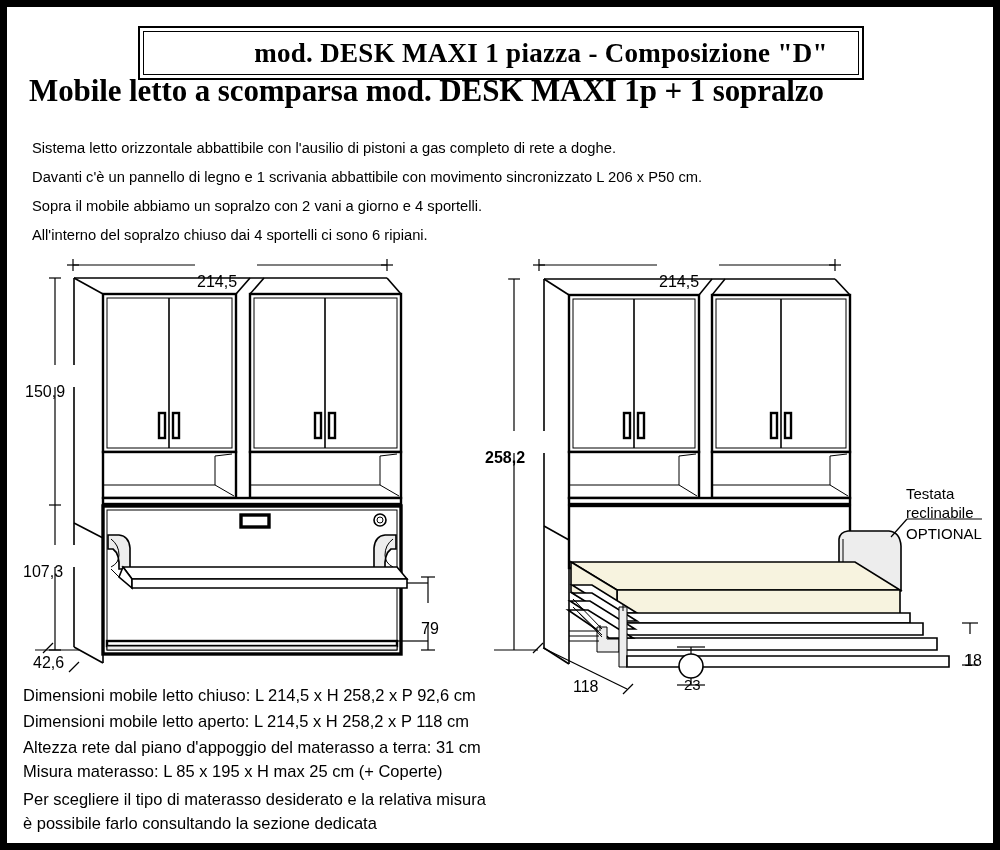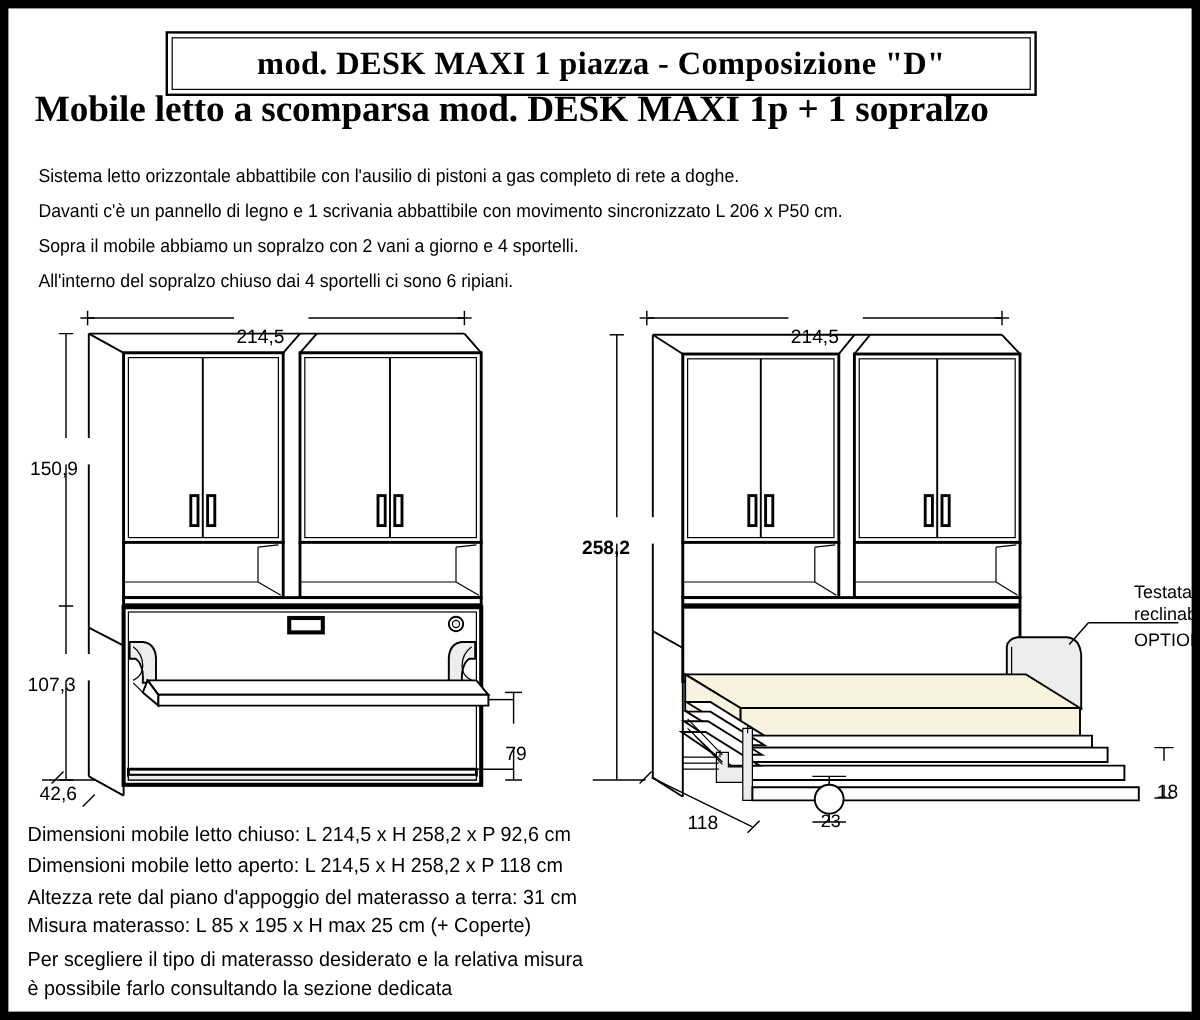--- a/index.html
+++ b/index.html
@@ -10,21 +10,21 @@
   #inner{position:relative;width:986px;height:836px;}
 
   
   .title-box{position:absolute;left:131px;top:19px;width:726px;height:54px;
              border:2px solid #000;box-sizing:border-box;background:#fff;}
   .title-box .inner-rule{position:absolute;left:3px;top:3px;right:3px;bottom:3px;
              border:1px solid #000;box-sizing:border-box;}
   .title-text{position:absolute;left:0;top:0;width:100%;height:100%;
               display:flex;align-items:center;justify-content:center;
               font-family:"Liberation Serif",serif;font-size:27px;font-weight:bold;
-              letter-spacing:.3px;white-space:nowrap;}
+              letter-spacing:.3px;white-space:nowrap;padding-left:40px;}
 
   
   .headline{position:absolute;left:22px;top:66px;width:940px;
             font-family:"Liberation Serif",serif;font-size:31px;font-weight:bold;
             white-space:nowrap;letter-spacing:-.1px;}
   .desc{position:absolute;left:25px;font-size:15.5px;white-space:nowrap;
         font-family:"Liberation Sans",sans-serif;
         transform:scaleX(.95);transform-origin:left center;}
   .d0{top:132px;} .d1{top:161px;} .d2{top:190px;} .d3{top:219px;}
 
@@ -32,21 +32,21 @@
   .spec{position:absolute;left:16px;font-size:17px;white-space:nowrap;
         transform:scaleX(.97);transform-origin:left center;}
   .s0{top:679px;} .s1{top:705px;} .s2{top:731px;}
   .s3{top:755px;} .s4{top:783px;} .s5{top:807px;}
 
   
   .dwg{position:absolute;left:0;top:0;width:986px;height:836px;
        pointer-events:none;}
   .dimtxt{position:absolute;font-size:16px;color:#000;white-space:nowrap;margin-top:19px;}
   .dimtxt.sm{font-size:15px;}
-  .lbl{position:absolute;font-size:15px;white-space:nowrap;margin-left:39px;}
+  .lbl{position:absolute;font-size:15px;white-space:nowrap;}
 </style>
 </head>
 <body>
 
 <div id="page">
  <div id="inner">
 
   <div class="title-box">
     <div class="inner-rule"></div>
     <div class="title-text">mod. DESK MAXI 1 piazza - Composizione "D"</div>

